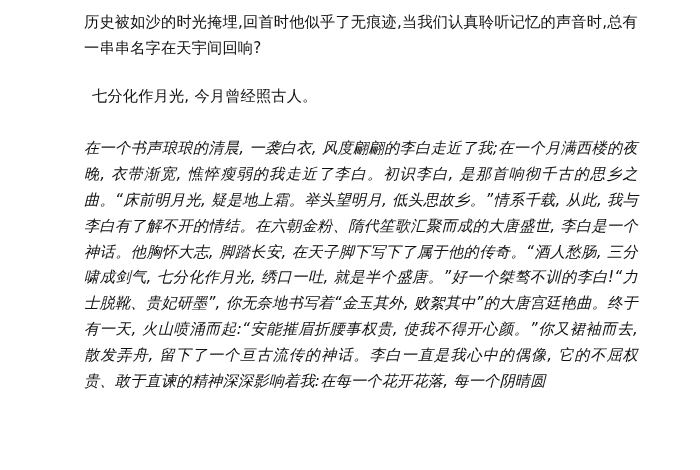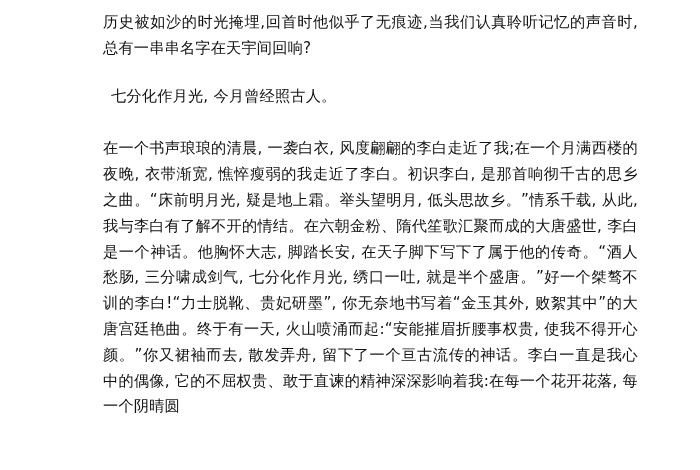--- a/index.html
+++ b/index.html
@@ -21,35 +21,35 @@
     box-sizing: border-box;
     padding: 10px 62px 0 84px;
   }
   .doc-body {
     color: #111111;
     font-size: 15.2px;
     line-height: 25.8px;
     letter-spacing: 0.2px;
     text-align: justify;
     text-justify: inter-ideograph;
-    margin-left: 19px;
   }
   .para {
     margin: 0;
     padding: 0;
   }
   .para-opening {
     margin-bottom: 22px;
   }
   .para-couplet {
     margin-bottom: 27px;
     text-indent: 8px;
   }
   .para-main {
     margin-bottom: 0;
+    font-style: italic;
   }
 </style>
 </head>
 <body>
 
 <div class="page">
   <div class="doc-body">
     <p class="para para-opening">历史被如沙的时光掩埋,回首时他似乎了无痕迹,当我们认真聆听记忆的声音时,总有一串串名字在天宇间回响?</p>
     <p class="para para-couplet">七分化作月光, 今月曾经照古人。</p>
     <p class="para para-main">在一个书声琅琅的清晨, 一袭白衣, 风度翩翩的李白走近了我;在一个月满西楼的夜晚, 衣带渐宽, 憔悴瘦弱的我走近了李白。初识李白, 是那首响彻千古的思乡之曲。“床前明月光, 疑是地上霜。举头望明月, 低头思故乡。”情系千载, 从此, 我与李白有了解不开的情结。在六朝金粉、隋代笙歌汇聚而成的大唐盛世, 李白是一个神话。他胸怀大志, 脚踏长安, 在天子脚下写下了属于他的传奇。“酒人愁肠, 三分啸成剑气, 七分化作月光, 绣口一吐, 就是半个盛唐。”好一个桀骜不训的李白!“力士脱靴、贵妃研墨”, 你无奈地书写着“金玉其外, 败絮其中”的大唐宫廷艳曲。终于有一天, 火山喷涌而起:“安能摧眉折腰事权贵, 使我不得开心颜。”你又裙袖而去, 散发弄舟, 留下了一个亘古流传的神话。李白一直是我心中的偶像, 它的不屈权贵、敢于直谏的精神深深影响着我:在每一个花开花落, 每一个阴晴圆</p>

